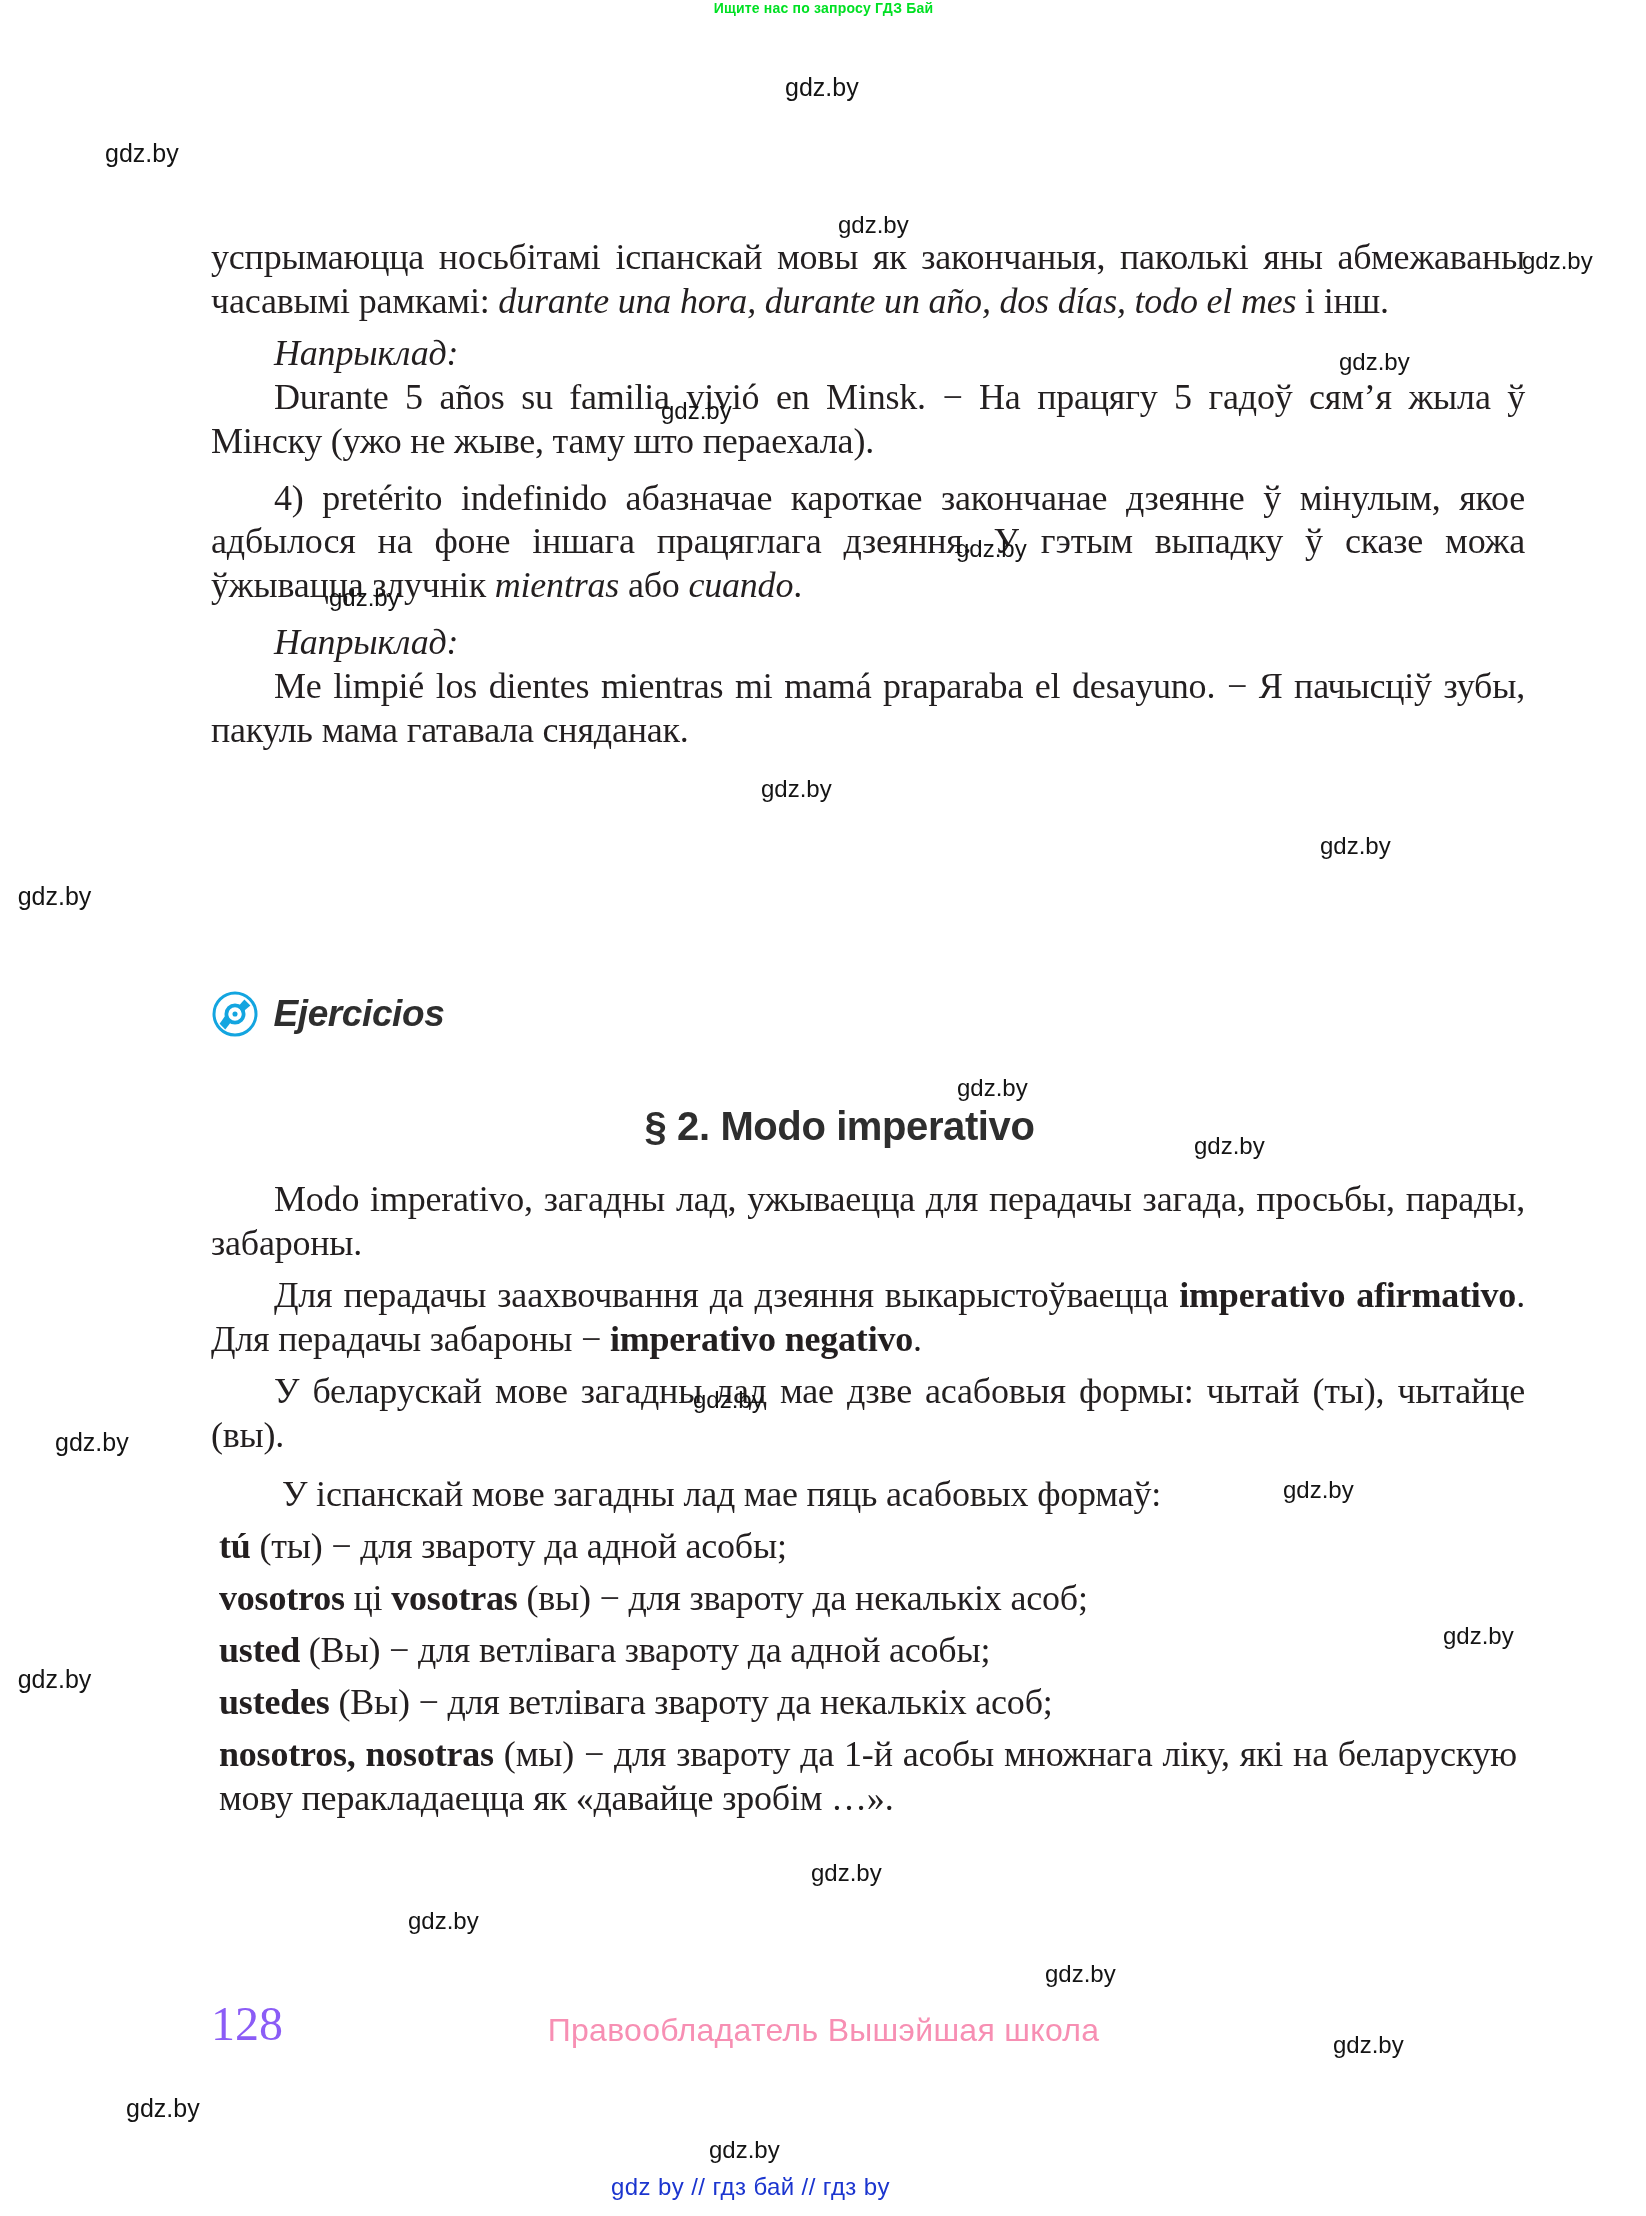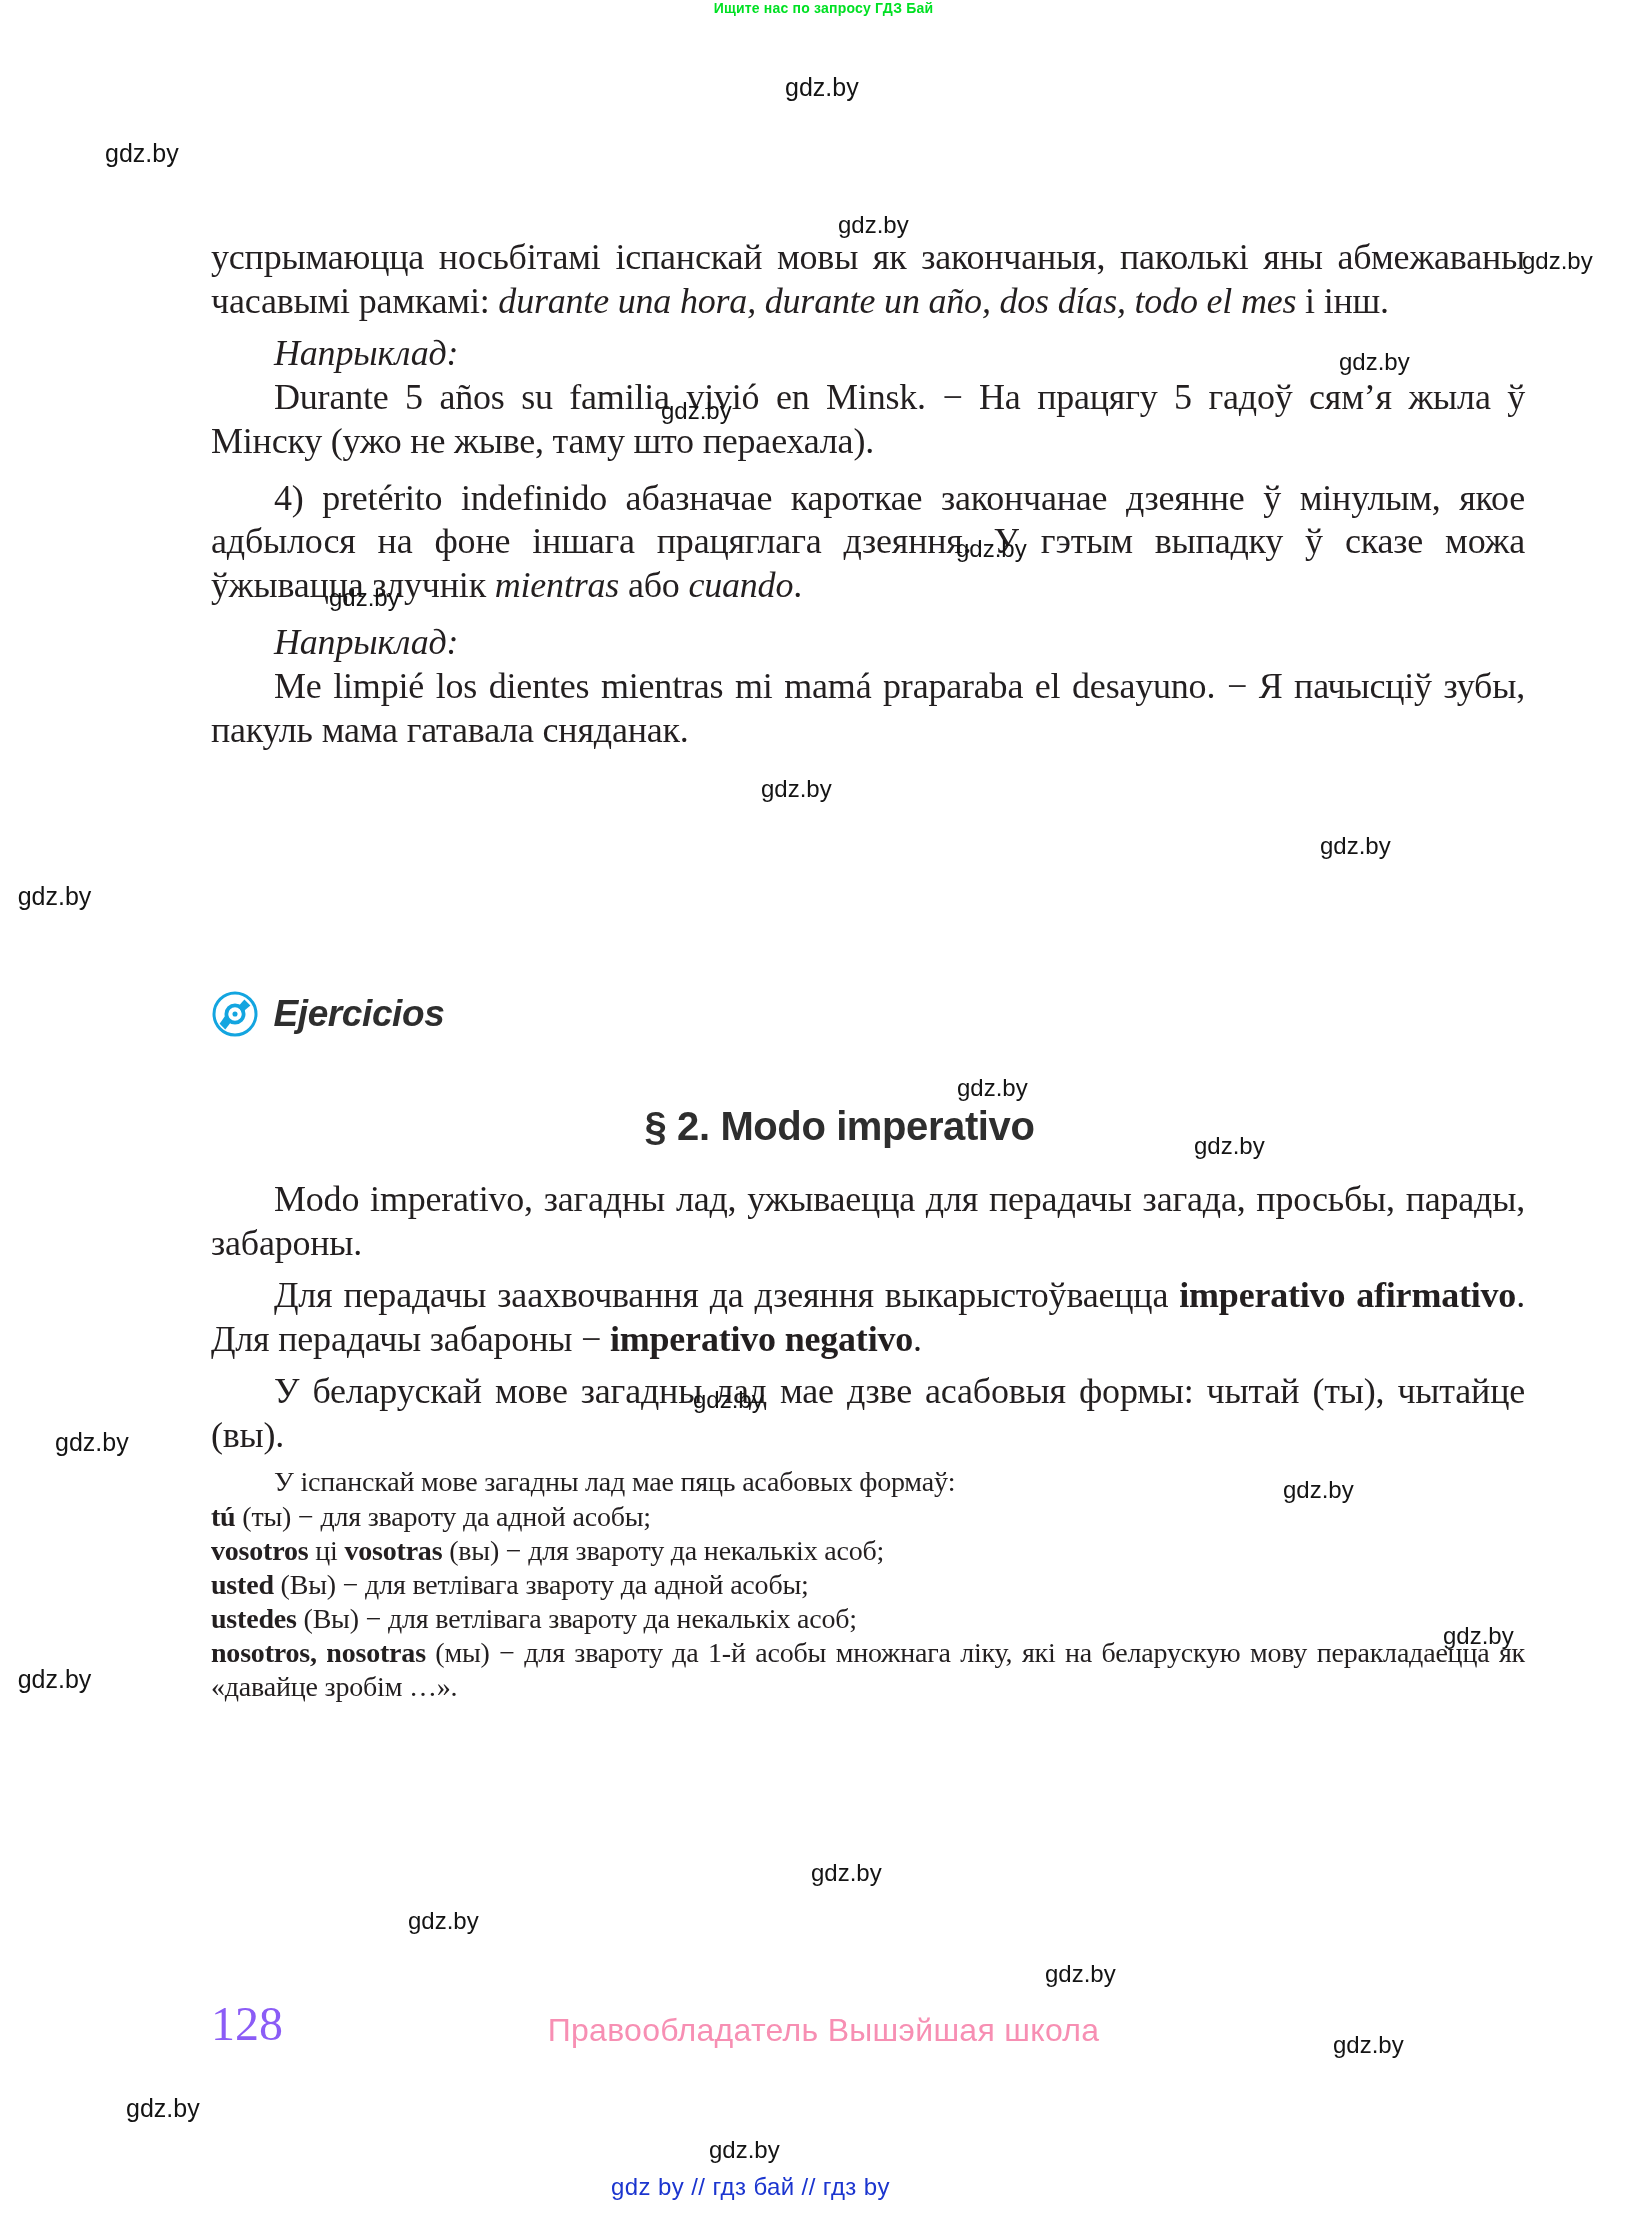--- a/index.html
+++ b/index.html
@@ -95,22 +95,22 @@
 
   
   .content2 {
     position: absolute;
     left: 211px;
     top: 1178px;
     width: 1314px;
   }
 
   .plist {
-    margin: 0;
-    font-size: 28px;
+    margin: 8px;
+    font-size: 36px;
     line-height: 1.22;
     font-family: "Liberation Serif", serif;
     text-align: left;
     letter-spacing: -0.2px;
   }
   .plist.justified {
     text-align: justify;
     text-align-last: left;
   }
 

